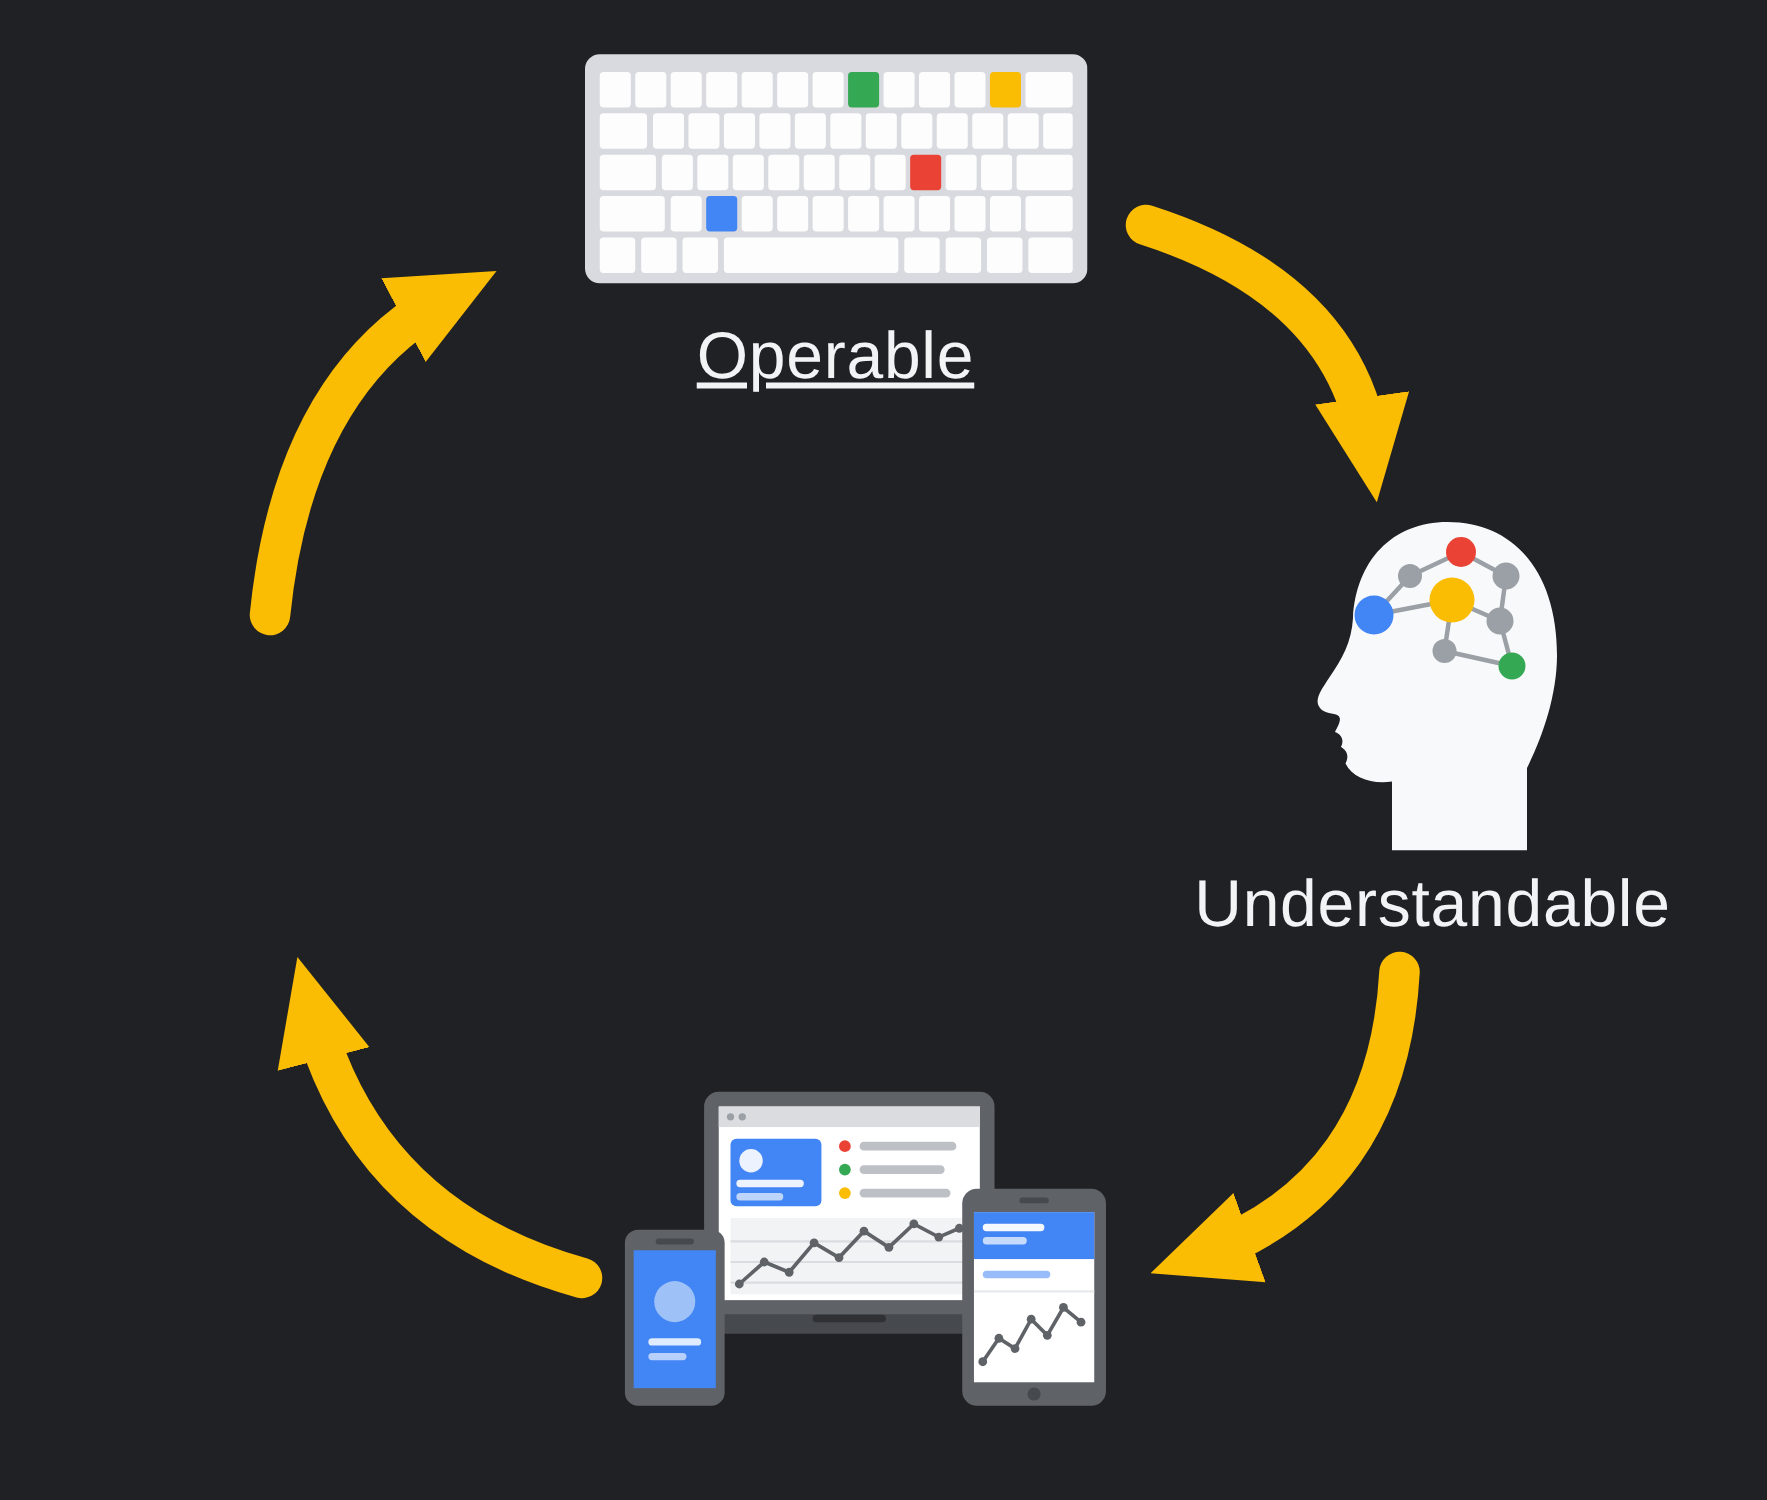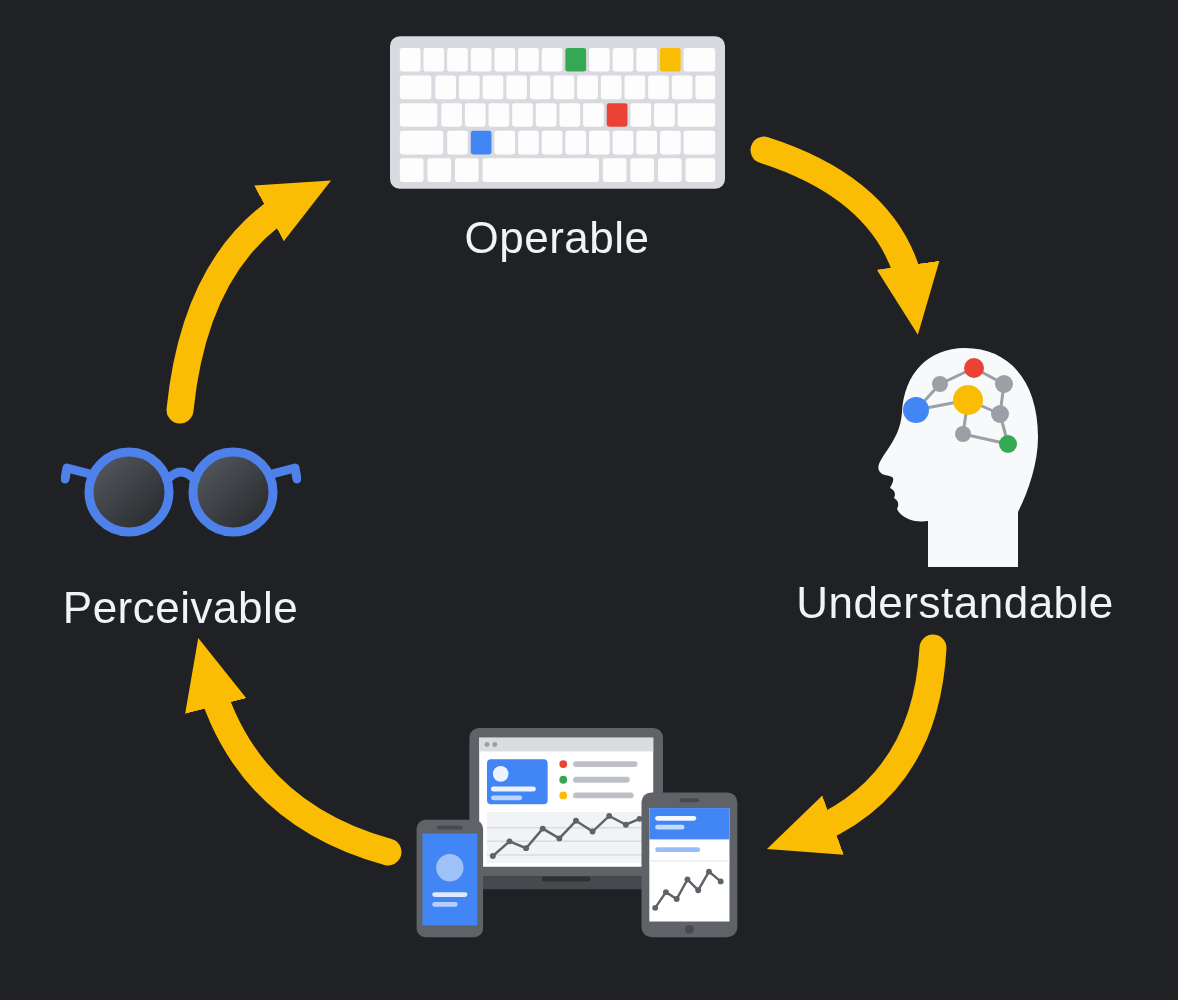--- a/index.html
+++ b/index.html
@@ -12,21 +12,21 @@
   .canvas{position:relative;width:1178px;height:1000px;}
   .arrows{position:absolute;left:0;top:0;pointer-events:none;}
   .arrow{fill:none;stroke:var(--arrow,#fbbc04);stroke-width:27;stroke-linecap:round;}
   #arrowhead path{fill:var(--arrow,#fbbc04);}
   .node{position:absolute;margin:0;display:flex;flex-direction:column;align-items:center;}
   .node figcaption{
     color:var(--text,#f1f3f4);
     font-size:44px;line-height:1.0;letter-spacing:0.5px;white-space:nowrap;font-weight:400;
   }
   .node-operable{left:387px;top:35px;width:340px;}
-  .node-operable figcaption{margin-top:26px;}
+  .node-operable figcaption{margin-top:26px;text-decoration:underline;}
   .node-understandable{left:775px;top:342px;width:360px;}
   .node-understandable figcaption{margin-top:14px;}
   .node-perceivable{left:48px;top:430px;width:265px;}
   .node-perceivable figcaption{margin-top:46px;}
   .node-robust{left:402px;top:724px;width:345px;}
   .node-robust figcaption{margin-top:1px;}
 </style>
 </head>
 <body>
 
@@ -132,36 +132,20 @@
         <circle cx="95" cy="92" r="8" fill="#9aa0a6"></circle>
         <circle cx="48" cy="68" r="13" fill="#4285f4"></circle>
         <circle cx="106" cy="26" r="10" fill="#ea4335"></circle>
         <circle cx="100" cy="58" r="15" fill="#fbbc04"></circle>
         <circle cx="140" cy="102" r="9" fill="#34a853"></circle>
       </g>
     </svg>
     <figcaption>Understandable</figcaption>
   </figure>
 
-  <figure class="node node-perceivable">
-    <svg width="240" height="110" viewBox="0 0 240 110">
-      <defs>
-        <linearGradient id="lensGrad" x1="0" y1="0" x2="1" y2="1">
-          <stop offset="0" stop-color="#5a5e63"></stop>
-          <stop offset="1" stop-color="#212326"></stop>
-        </linearGradient>
-      </defs>
-      <path d="M 33 45 L 6 38 L 4 49" fill="none" stroke="#4e81ea" stroke-width="9" stroke-linecap="round" stroke-linejoin="round"></path>
-      <path d="M 207 45 L 234 38 L 236 49" fill="none" stroke="#4e81ea" stroke-width="9" stroke-linecap="round" stroke-linejoin="round"></path>
-      <circle cx="68" cy="62" r="40" fill="url(#lensGrad)" stroke="#4e81ea" stroke-width="9"></circle>
-      <circle cx="172" cy="62" r="40" fill="url(#lensGrad)" stroke="#4e81ea" stroke-width="9"></circle>
-      <path d="M 106 50 Q 120 34 134 50" fill="none" stroke="#4e81ea" stroke-width="9" stroke-linecap="round"></path>
-    </svg>
-    <figcaption>Perceivable</figcaption>
-  </figure>
 
   <figure class="node node-robust">
     <svg width="340" height="220" viewBox="0 0 340 225">
       <g>
         <rect x="62" y="4" width="198" height="152" rx="10" fill="#5f6368"></rect>
         <rect x="72" y="14" width="178" height="132" fill="#ffffff"></rect>
         <rect x="72" y="14" width="178" height="14" fill="#dadce0"></rect>
         <circle cx="80" cy="21" r="2.5" fill="#9aa0a6"></circle>
           <circle cx="88" cy="21" r="2.5" fill="#9aa0a6"></circle>
         <rect x="80" y="36" width="62" height="46" rx="4" fill="#4285f4"></rect>

